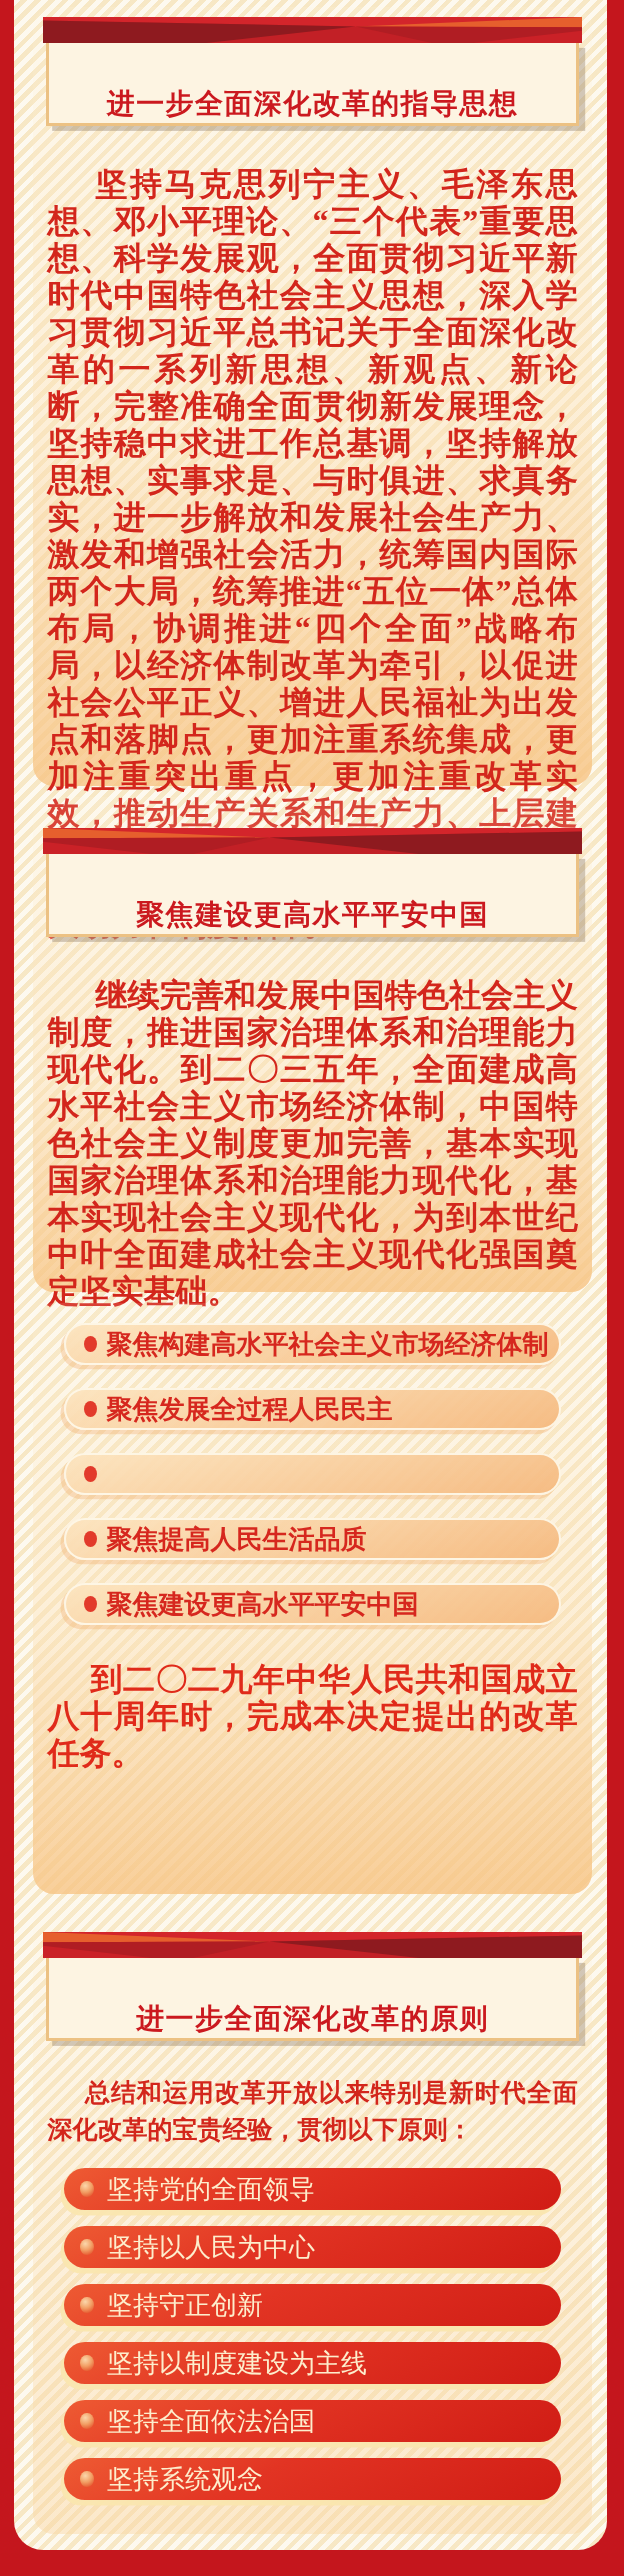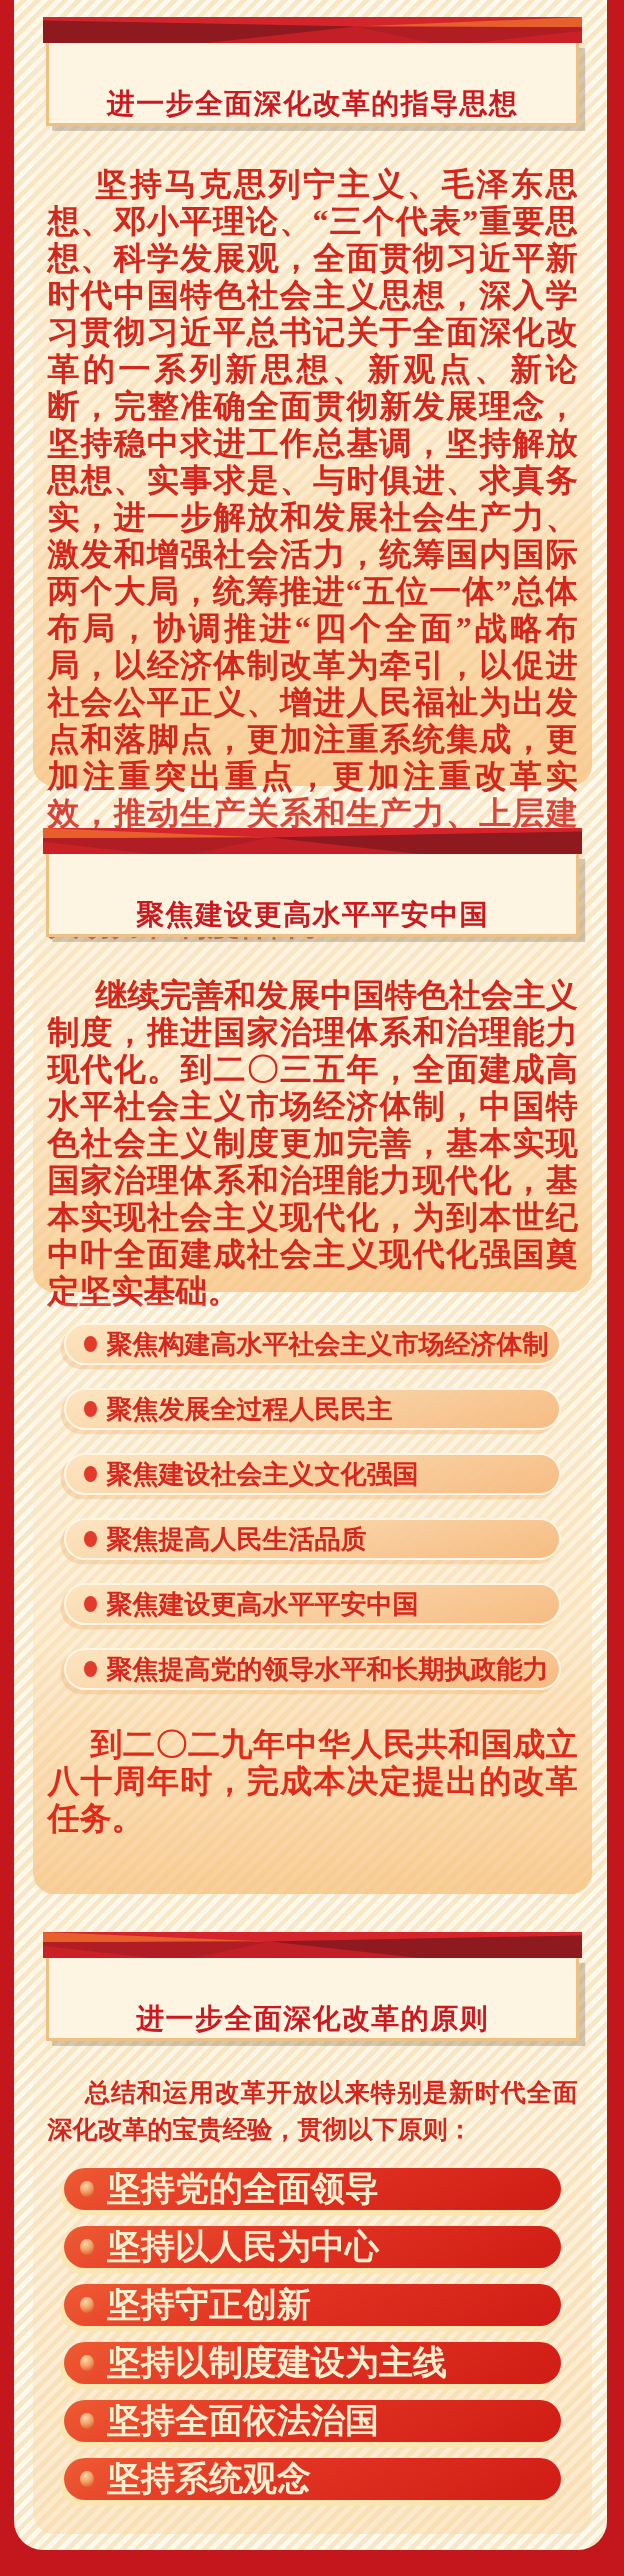--- a/index.html
+++ b/index.html
@@ -107,21 +107,21 @@
     margin-bottom: 16px;
     background: linear-gradient(150deg, #ee5b33 0%, #e23423 40%, #d01c15 100%);
     box-shadow: -3.5px 5.6px 0 rgba(250,230,175,0.95);
   }
   .pills-principle .dot {
     width: 14px; height: 16.7px; border-radius: 50%; flex: none;
     background: radial-gradient(circle at 38% 30%, #fbd7ac 0%, #f2a066 45%, #e75e34 80%, #e3512c 100%);
     margin: 0 12.5px 0 16px;
   }
   .pills-principle .pill-label {
-    font-size: 34px; font-weight: 700; color: #fdeecd; white-space: nowrap;
+    font-size: 26px; font-weight: 400; color: #fdeecd; white-space: nowrap;
   }
 </style>
 </head>
 <body>
 
 <div class="panel">
 
   <section class="card c1 grad-strong">
     <div class="hdr">
       <div class="ribbon">
@@ -165,33 +165,28 @@
       <li>
         <span class="dot"></span>
         <span class="pill-label">聚焦构建高水平社会主义市场经济体制</span>
       </li>
       <li>
         <span class="dot"></span>
         <span class="pill-label">聚焦发展全过程人民民主</span>
       </li>
       <li>
         <span class="dot"></span>
-        <span class="pill-label">聚焦建设社会主义文化强国</span>
       </li>
       <li>
         <span class="dot"></span>
         <span class="pill-label">聚焦提高人民生活品质</span>
       </li>
       <li>
         <span class="dot"></span>
         <span class="pill-label">聚焦建设更高水平平安中国</span>
-      </li>
-      <li>
-        <span class="dot"></span>
-        <span class="pill-label">聚焦提高党的领导水平和长期执政能力</span>
       </li>
     </ul>
     <p class="deadline">到二〇二九年中华人民共和国成立八十周年时，完成本决定提出的改革任务。</p>
   </section>
 
   <section class="card c4 grad-soft">
     <div class="hdr flip">
       <div class="ribbon">
         <svg viewBox="0 0 776 38" preserveAspectRatio="none">
           <rect width="776" height="38" fill="#c22026"></rect>

